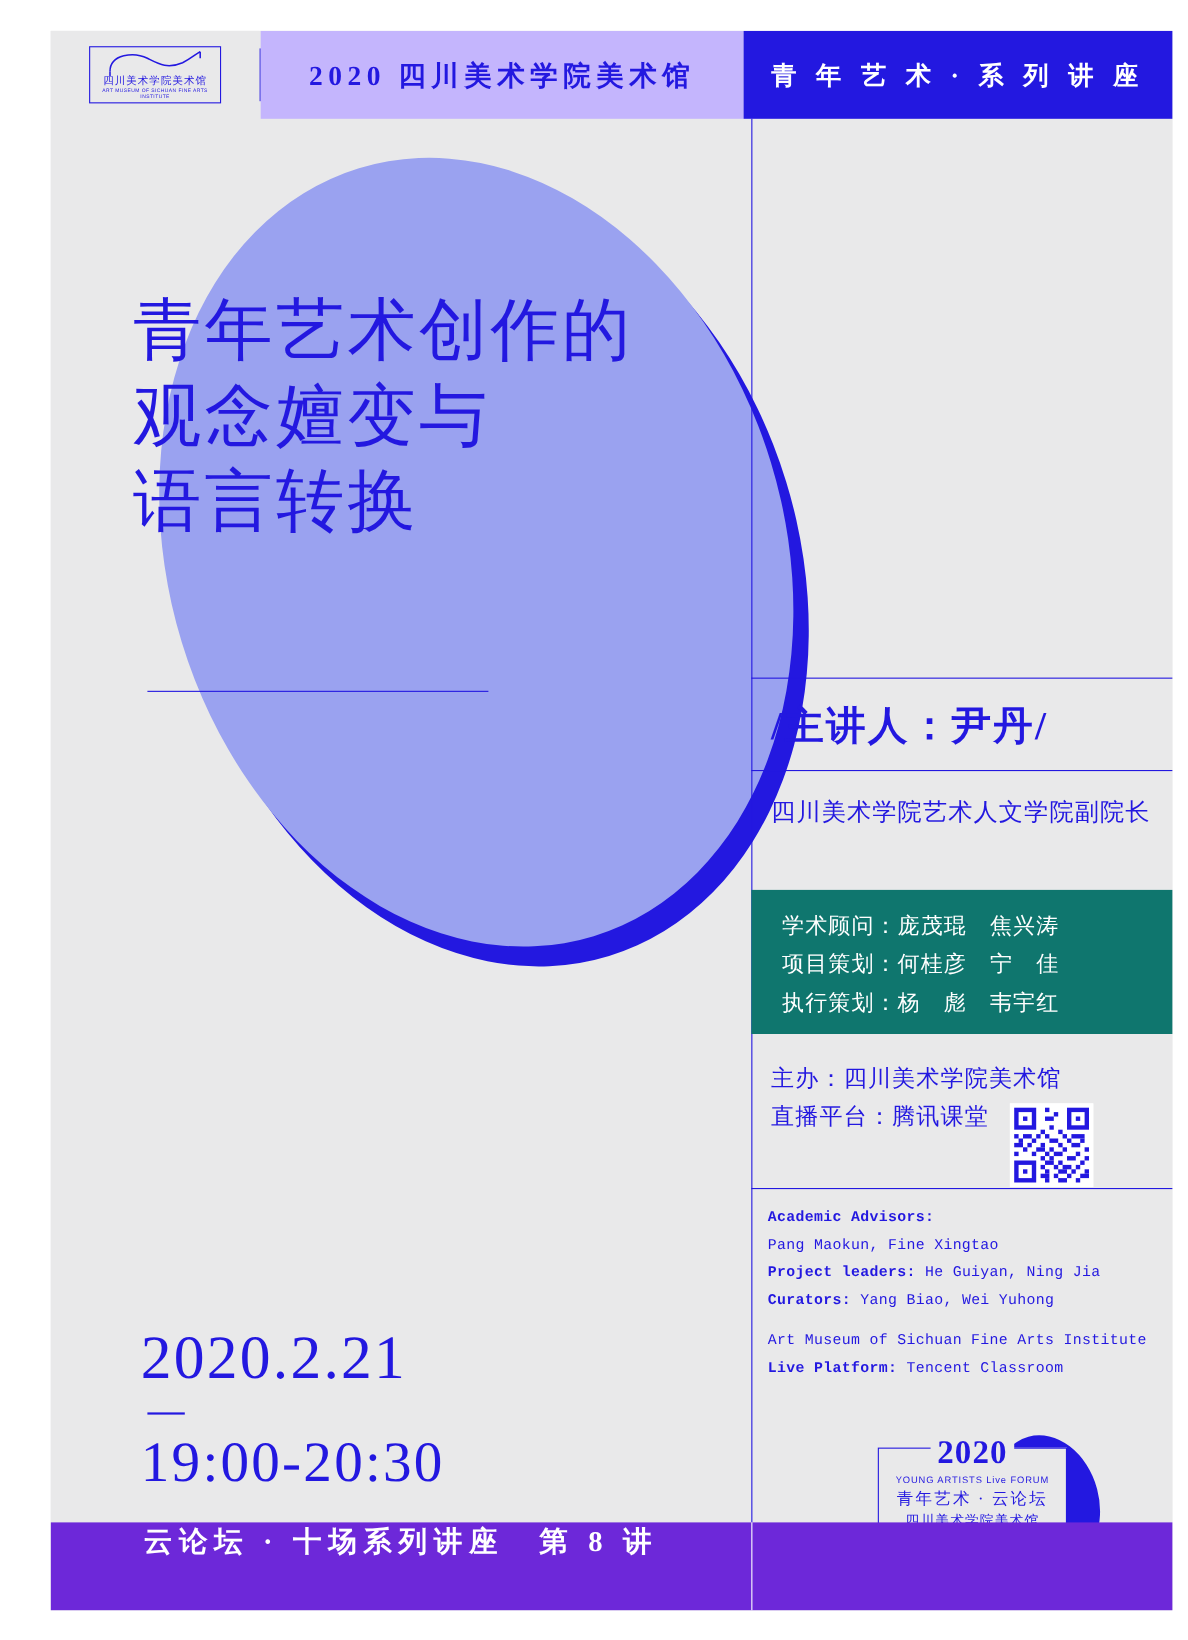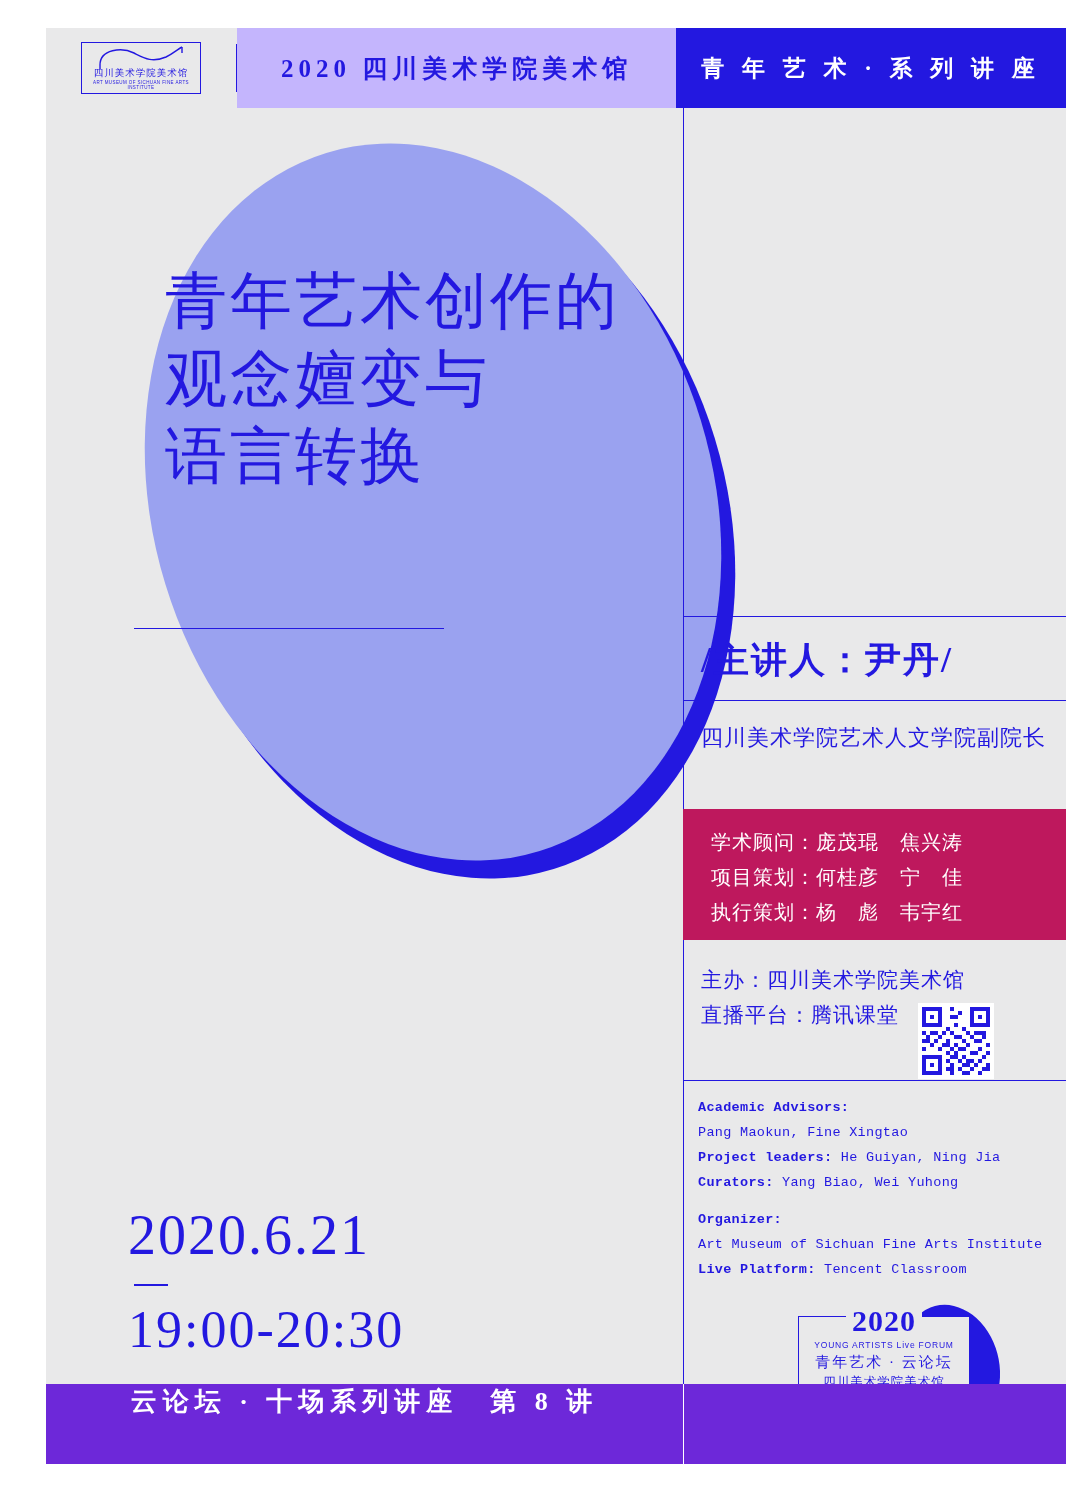--- a/index.html
+++ b/index.html
@@ -77,21 +77,21 @@
     border-radius:50%;
     transform:rotate(-17deg);
   }
 
   
   .headline {
     position:absolute; left:75px; top:235px; width:600px;
   }
   .headline div {
     font-size:62px; line-height:1.25; color:#2318e0; letter-spacing:3px;
-    font-family:"Liberation Serif", serif; font-weight:normal;margin-left:44px;
+    font-family:"Liberation Serif", serif; font-weight:normal;
   }
   .headline-rule {
     position:absolute; left:88px; top:600px; width:310px; height:1px;
     background:#2318e0;
   }
   .rcol-divider {
     position:absolute; left:637px; width:383px; height:1px; background:#2318e0;
   }
   .vline {
     position:absolute; left:637px; top:80px; width:1px; height:1276px;
@@ -104,21 +104,21 @@
     font-family:"Liberation Serif", serif;
   }
   .speaker-title {
     position:absolute; left:655px; top:695px;
     font-size:22px; color:#2318e0; letter-spacing:1px;
     font-family:"Liberation Serif", serif;
   }
 
   .credit-block {
     position:absolute; left:637px; top:781px; width:383px; height:131px;
-    background:#be185d; padding:16px 0 0 28px;
+    background:#0f766e; padding:16px 0 0 28px;
   }
   .credit-block div {
     font-size:20px; color:#ffffff; line-height:1.75; letter-spacing:1px;
     font-family:"Liberation Serif", serif;
   }
 
   .org-block {
     position:absolute; left:655px; top:935px; width:365px;
   }
   .org-block div {
@@ -321,26 +321,25 @@
   </div>
 
   <div class="rcol-divider" style="top:1052px;"></div>
 
   <div class="en-block">
     <div class="ln b">Academic Advisors:</div>
     <div class="ln">Pang Maokun, Fine Xingtao</div>
     <div class="ln"><span class="b">Project leaders:</span> <span>He Guiyan, Ning Jia</span></div>
     <div class="ln"><span class="b">Curators:</span> <span>Yang Biao, Wei Yuhong</span></div>
     <div class="en-gap"></div>
-    <div class="ln b">Organizer:</div>
     <div class="ln">Art Museum of Sichuan Fine Arts Institute</div>
     <div class="ln"><span class="b">Live Platform:</span> <span>Tencent Classroom</span></div>
   </div>
 
-  <div class="date">2020.6.21</div>
+  <div class="date">2020.2.21</div>
   <div class="date-dash"></div>
   <div class="time">19:00-20:30</div>
 
   <div class="emblem">
     <div class="emblem-swoosh"></div>
     <div class="emblem-card">
       <div class="em-2020">2020</div>
       <div class="em-en1">YOUNG ARTISTS Live FORUM</div>
       <div class="em-cn">青年艺术 · 云论坛</div>
       <div class="em-cn2">四川美术学院美术馆</div>

